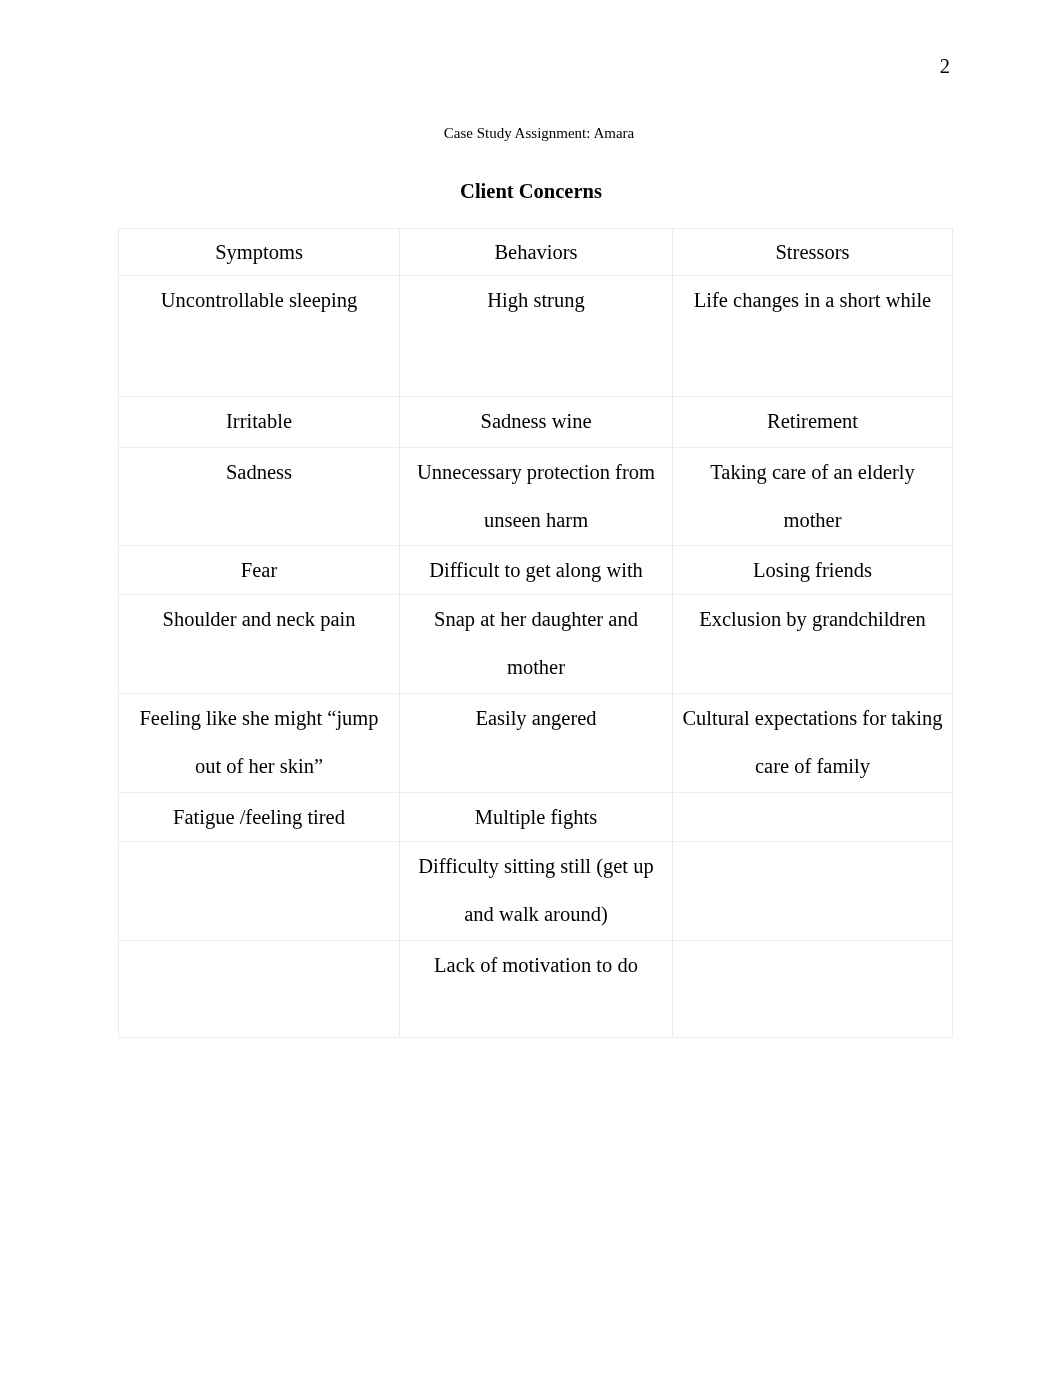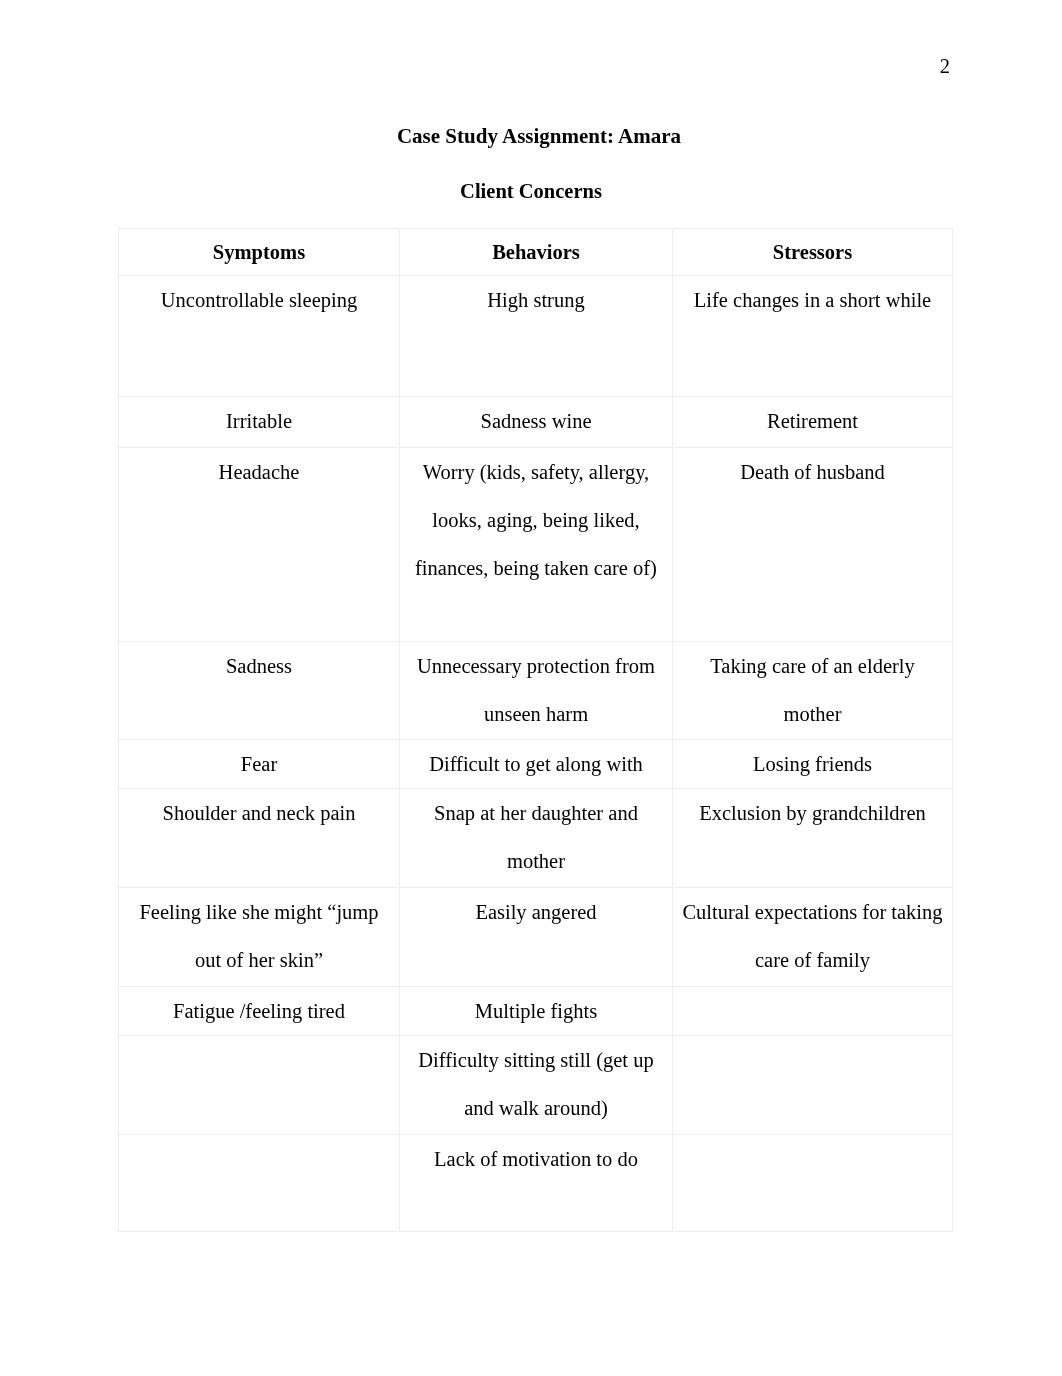--- a/index.html
+++ b/index.html
@@ -29,22 +29,22 @@
     top: 56px;
     right: 112px;
     font-size: 20.5px;
     line-height: 1;
     color: #000;
     letter-spacing: 0;
   }
 
   .doc-title {
     text-align: center;
-    font-size: 21px;
-    font-weight: bold;
+    font-size: 15px;
+    font-weight: normal;
     line-height: 1;
     margin: 0;
     padding: 0;
     position: absolute;
     left: 16px;
     right: 0;
     top: 126px;
   }
 
   .doc-subtitle {
@@ -85,21 +85,21 @@
     text-align: center;
     vertical-align: top;
     font-size: 20.5px;
     line-height: 48px;
     color: #000;
     font-weight: normal;
     background: #ffffff;
   }
 
   table.concerns th {
-    font-weight: bold;
+    font-weight: normal;
     height: 42px;
     line-height: 38px;
     padding-top: 4px;
   }
 
   table.concerns td {
     padding-top: 0px;
   }
 
   td .cell-text {
@@ -160,31 +160,20 @@
               <span class="cell-text">Irritable</span>
             </td>
           <td class="pad-sm">
               <span class="cell-text">Sadness wine</span>
             </td>
           <td class="pad-sm">
               <span class="cell-text">Retirement</span>
             </td>
         </tr>
 
-        <tr>
-          <td class="pad-tall">
-              <span class="cell-text">Headache</span>
-            </td>
-          <td class="pad-tall">
-              <span class="cell-text">Worry (kids, safety, allergy, looks, aging, being liked, finances, being taken care of)</span>
-            </td>
-          <td class="pad-tall">
-              <span class="cell-text">Death of husband</span>
-            </td>
-        </tr>
 
         <tr>
           <td class="pad-97">
               <span class="cell-text">Sadness</span>
             </td>
           <td class="pad-97">
               <span class="cell-text">Unnecessary protection from unseen harm</span>
             </td>
           <td class="pad-97">
               <span class="cell-text">Taking care of an elderly mother</span>

